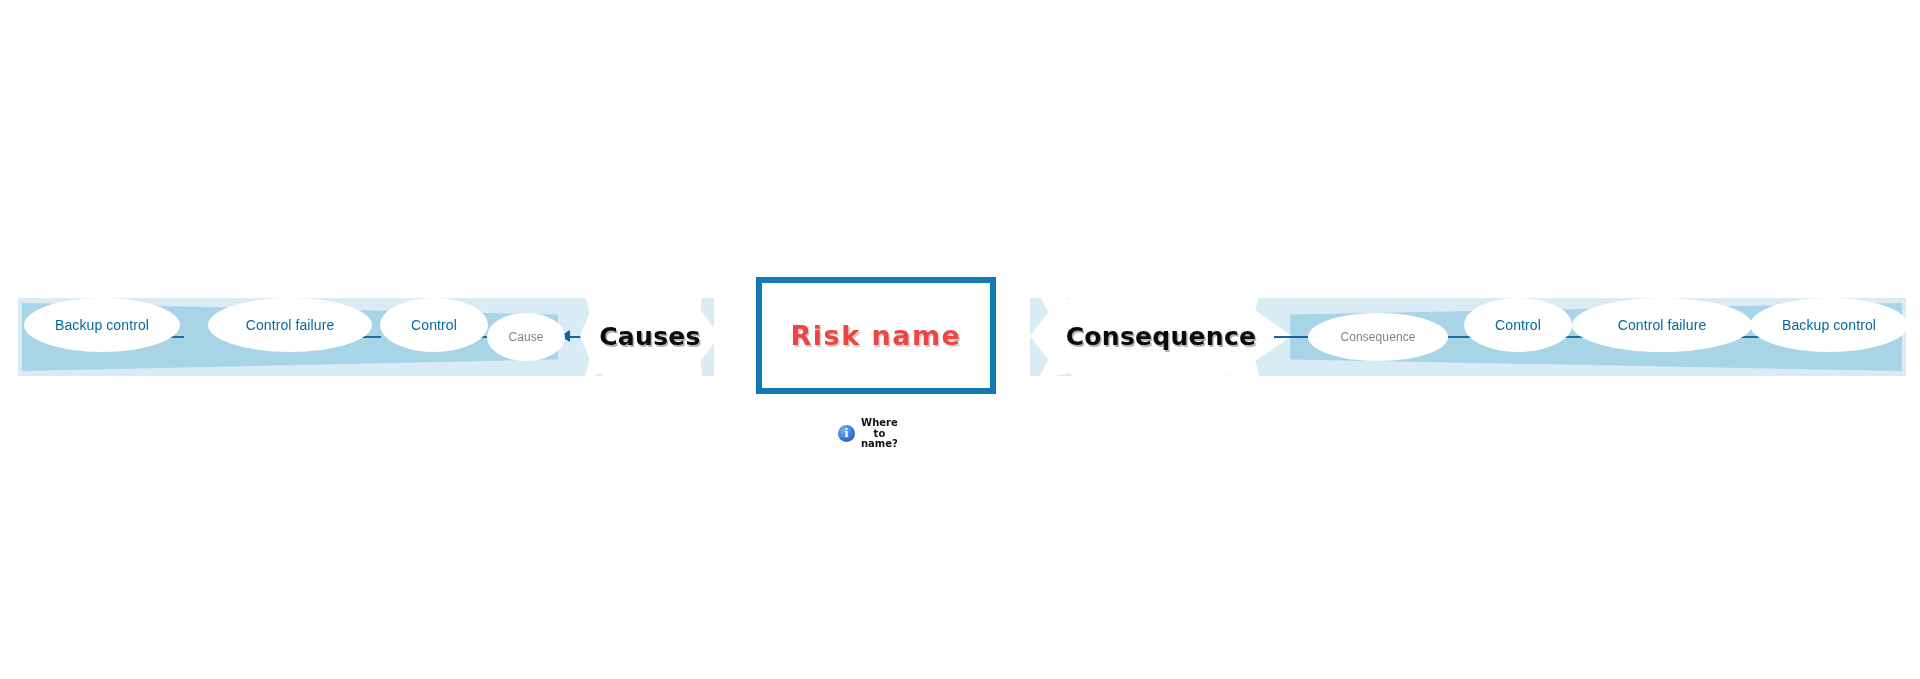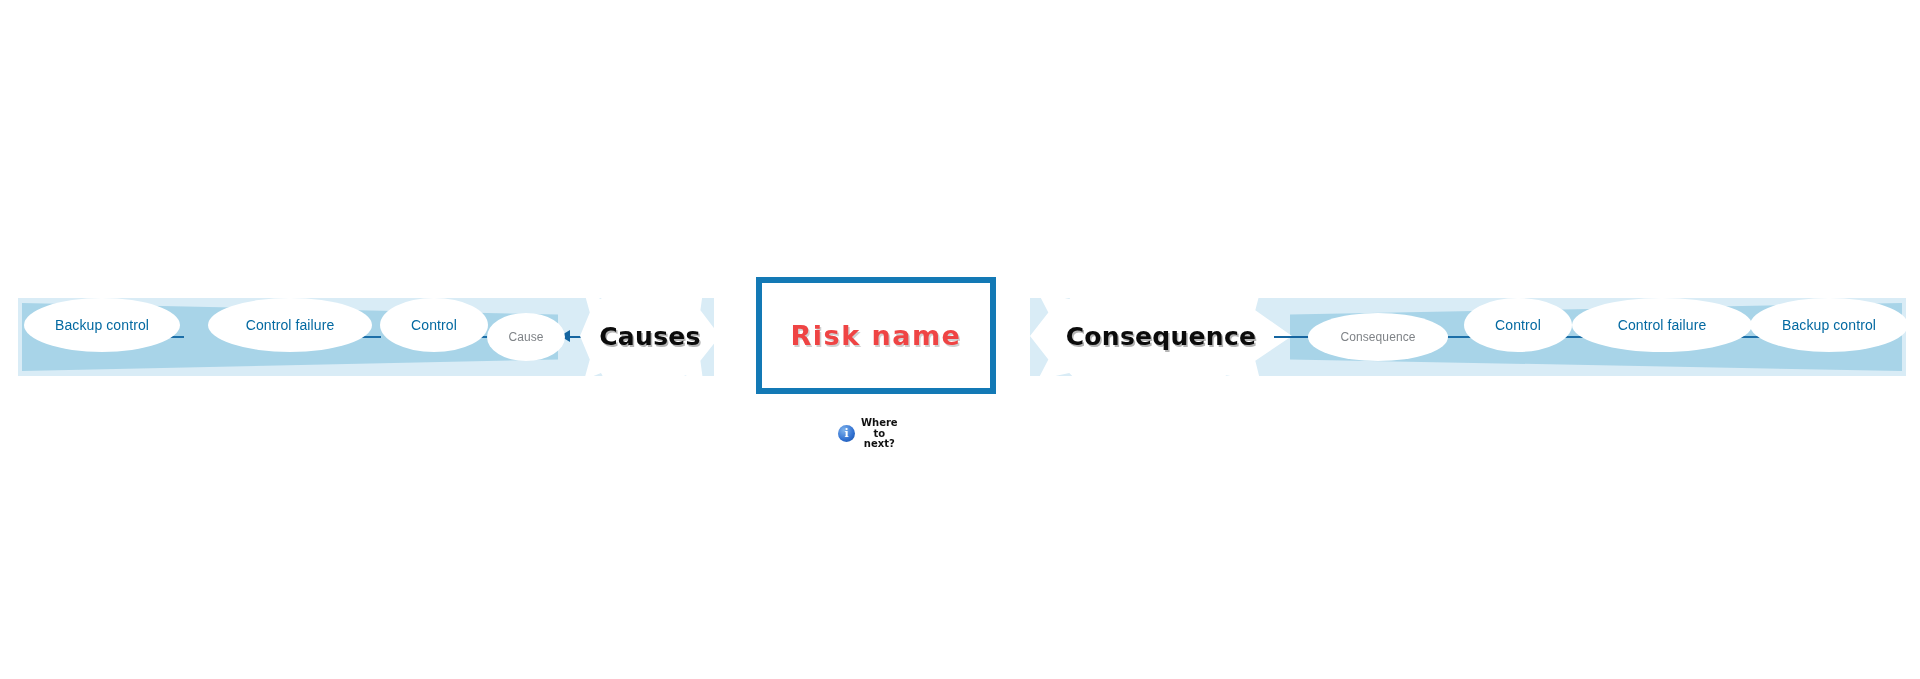--- a/index.html
+++ b/index.html
@@ -218,21 +218,21 @@
   </div>
 
   <div id="risk-box">
     <span id="risk-name-text">Risk name</span>
   </div>
 
   <div id="where-to-next">
     <span id="info-icon">i</span>
     <span id="where-to-next-label">Where
 to
-next?</span>
+name?</span>
   </div>
 
   <div id="consequences-band-outer" class="band-outer"></div>
   <div id="consequences-band-inner" class="band-inner"></div>
 
   <div id="consequences-starburst" class="starburst">
     <span id="consequences-label" class="starburst-label">Consequence</span>
   </div>
 
   <div class="arrow-line" style="left:1274px;width:48px;"></div>

